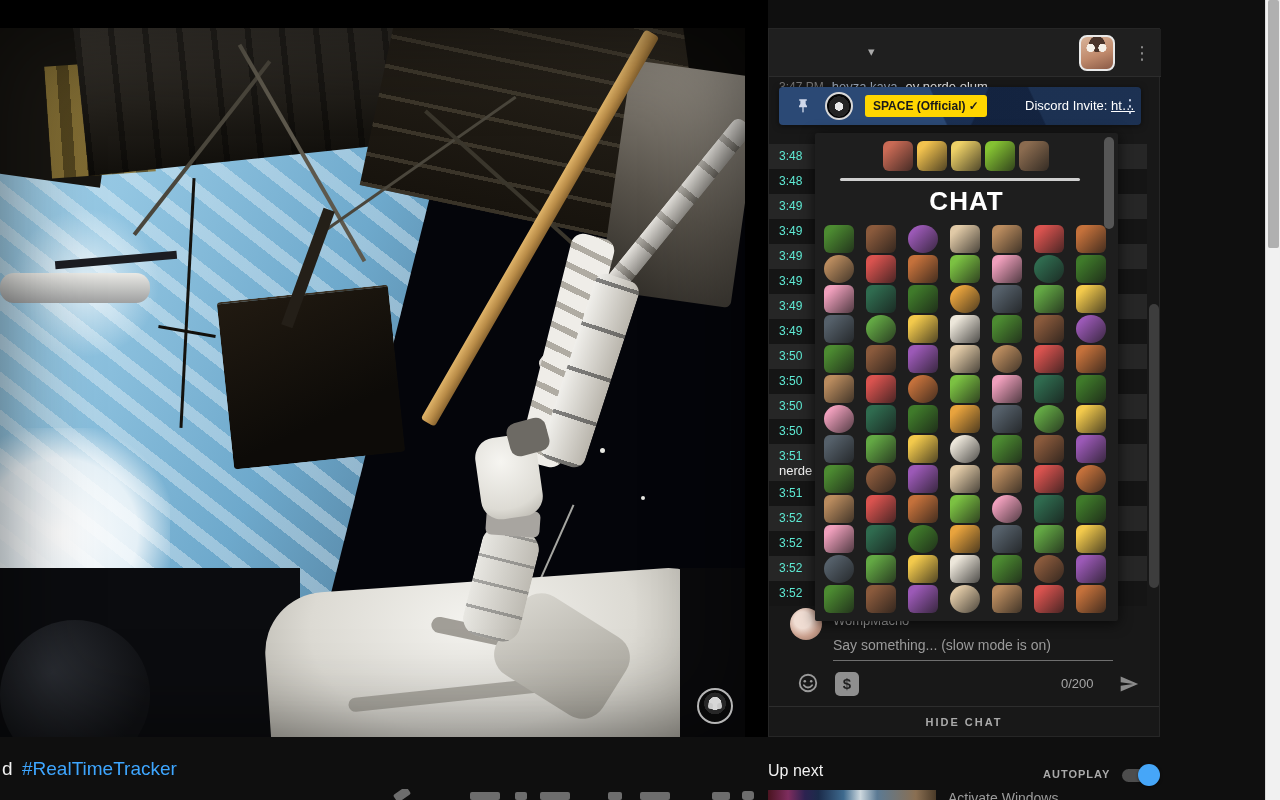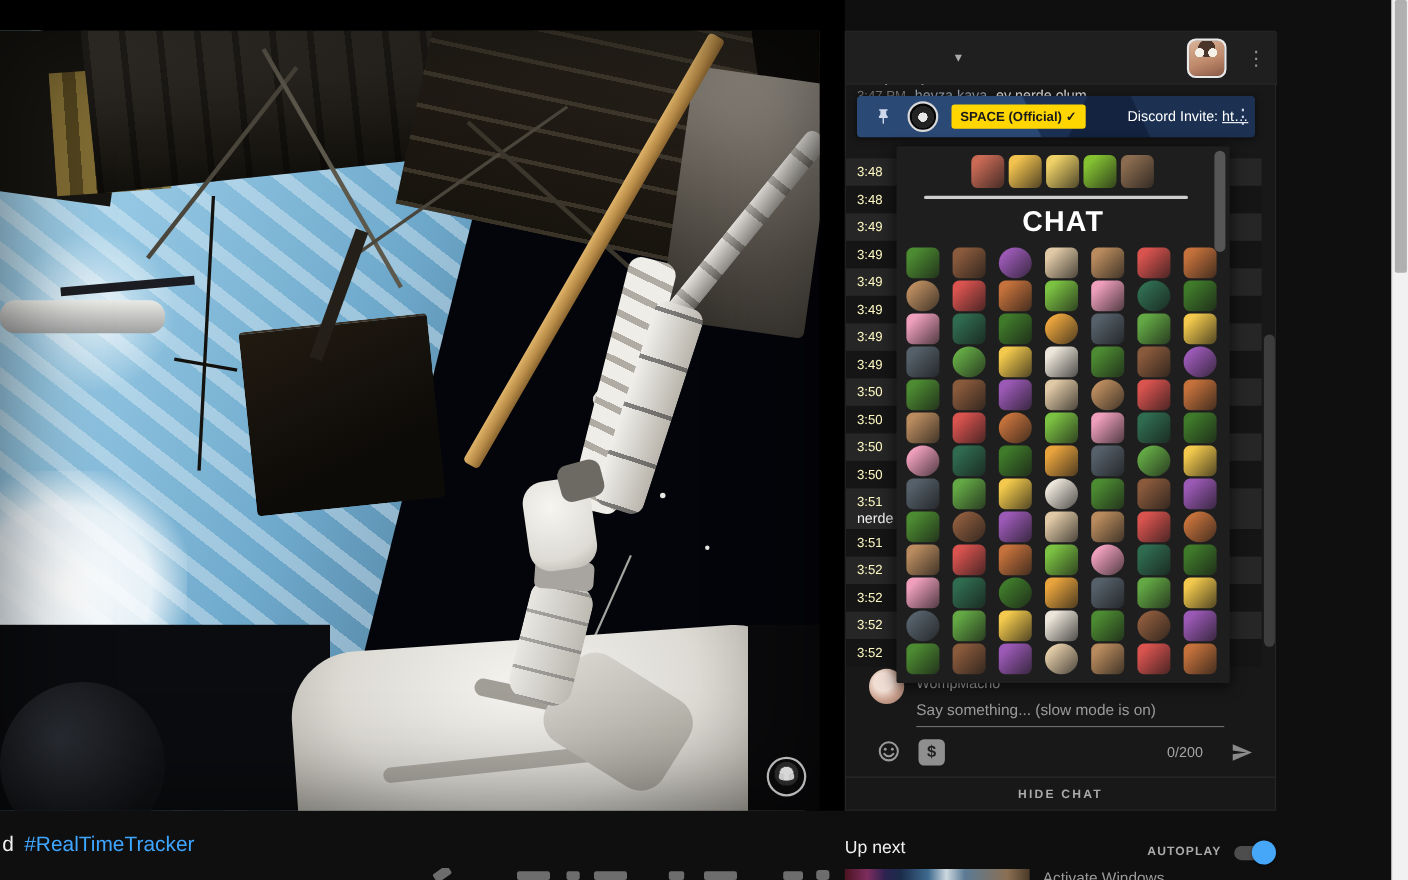--- a/index.html
+++ b/index.html
@@ -112,21 +112,21 @@
   .kebab { color:#909090; font-size:18px; line-height:18px; letter-spacing:0; }
   #header-kebab { position:absolute; left:364px; top:15px; }
 
   #chat-msgs { left:0; top:48px; width:390px; height:557px; background:#181818; overflow:hidden; }
   .ovmsg { position:absolute; left:10px; font-size:13px; color:#e8e8e8; white-space:nowrap; }
   .ovmsg .t { color:#777; font-size:12px; margin-right:8px; }
   .ovmsg .a { font-weight:500; margin-right:8px; }
   .chat-row { position:absolute; left:0; width:378px; }
   .chat-row.light { background:#262626; }
   .chat-row.dark { background:#151515; }
-  .chat-row .time { position:absolute; left:10px; top:5px; font-size:12px; color:#fef9c3; }
+  .chat-row .time { position:absolute; left:10px; top:5px; font-size:12px; color:#5eead4; }
   .chat-row .wrap { position:absolute; left:10px; top:19px; font-size:13px; color:#efefef; }
   #chat-scrollbar { left:380px; top:275px; width:10px; height:284px; background:#3d3d3d; border-radius:5px; }
 
   
   #pinned { left:10px; top:58px; width:362px; height:38px; border-radius:4px; z-index:5;
     box-shadow:0 1px 6px rgba(0,0,0,.5);
     background:
       linear-gradient(115deg, rgba(0,0,0,0) 55%, rgba(10,20,40,.45) 55.5%),
       linear-gradient(65deg, rgba(0,0,0,0) 44%, rgba(14,28,56,.55) 44.5% 70%, rgba(0,0,0,0) 70.5%),
       #2b4975; }

